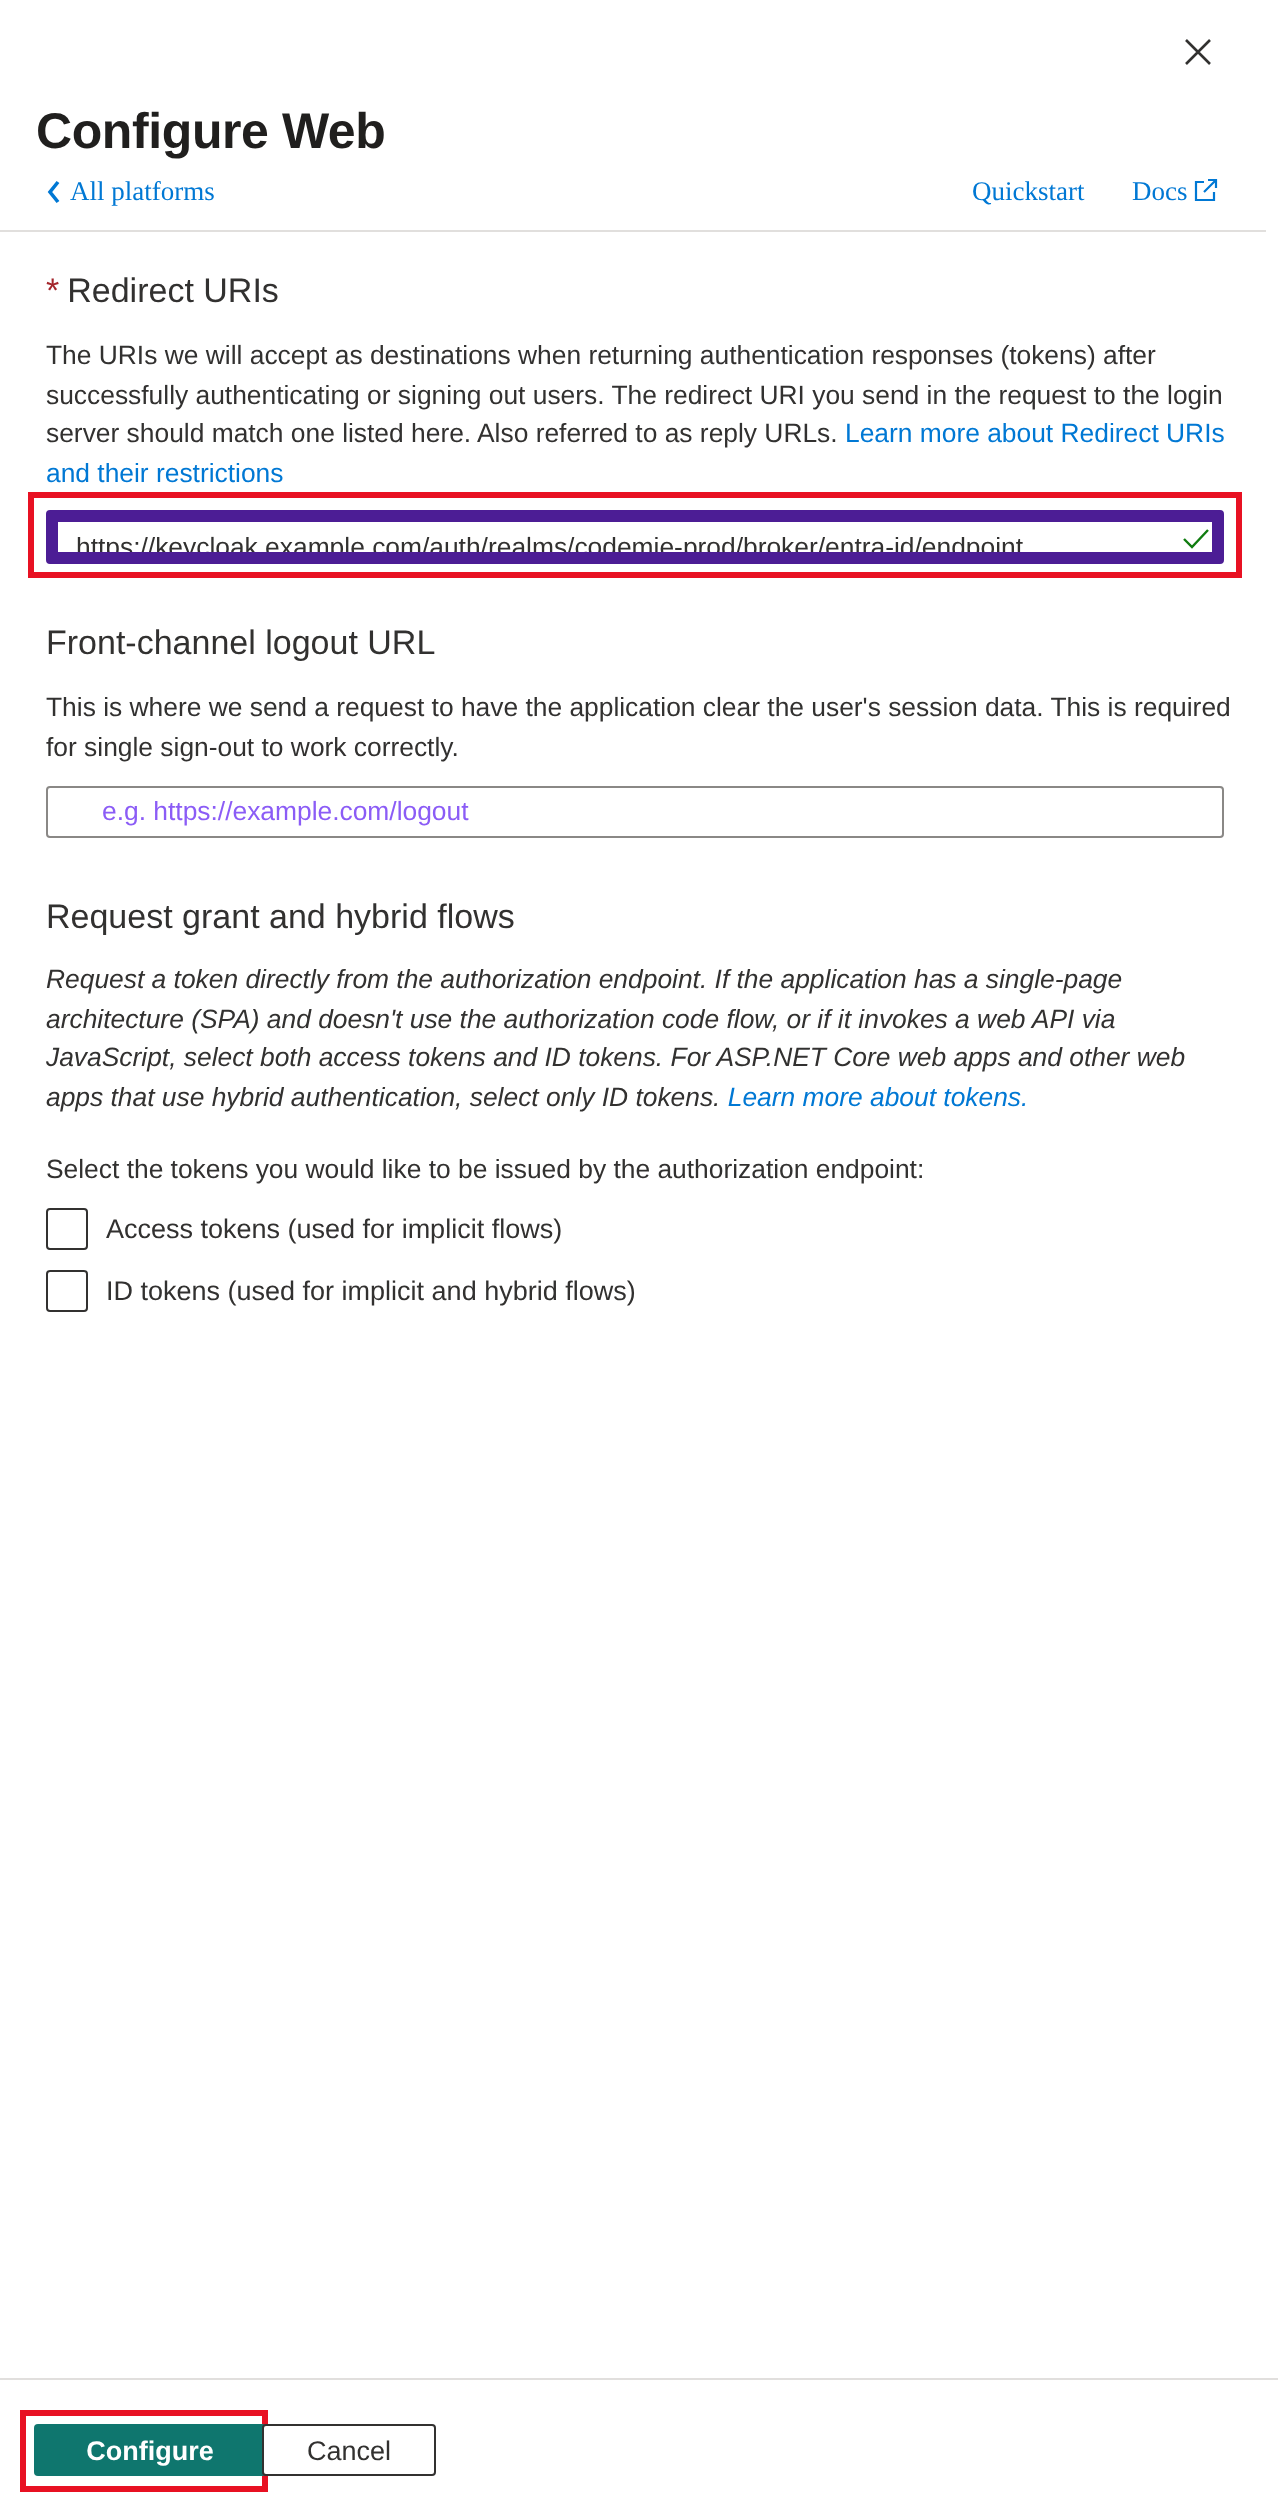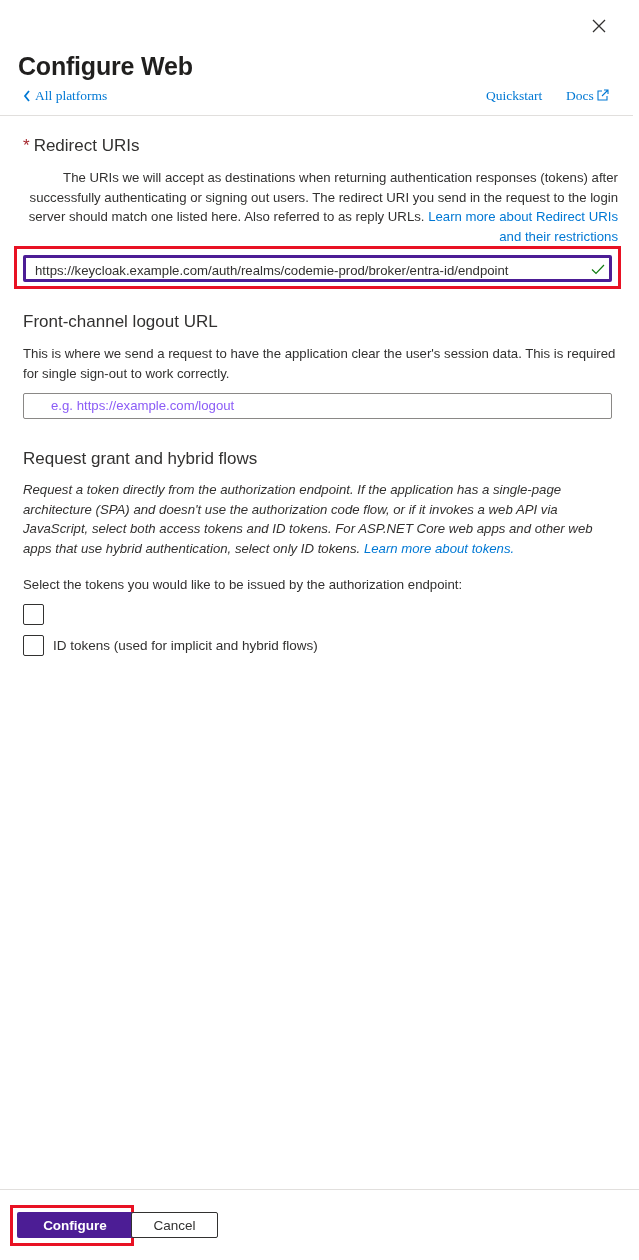--- a/index.html
+++ b/index.html
@@ -13,32 +13,32 @@
     .back-link { position: absolute; left: 23px; top: 2px; font-size: 13.5px; color: #0078d4; display: flex; align-items: center; gap: 4px; cursor: pointer; }
     .quickstart { position: absolute; left: 486px; top: 2px; font-size: 13.5px; color: #0078d4; cursor: pointer; }
     .docs { position: absolute; left: 566px; top: 2px; font-size: 13.5px; color: #0078d4; display: flex; align-items: flex-start; gap: 2px; cursor: pointer; }
 
     .section-title { position: absolute; left: 23px; font-size: 17px; color: #323130; font-weight: 400; }
     .required-star { color: #a4262c; margin-right: 4px; }
     .desc { position: absolute; left: 23px; width: 595px; font-size: 13.2px; line-height: 19.5px; color: #323130; }
     .link { color: #0078d4; cursor: pointer; }
 
     .uri-highlight { position: absolute; left: 14px; top: 246px; width: 607px; height: 43px; border: 3px solid #e81123; }
-    .uri-input { position: absolute; left: 23px; top: 255px; width: 589px; height: 27px; border: 3px solid #4c1d95; border-radius: 2px; padding: 0 30px 0 9px; font-size: 13.2px; line-height: 25px; color: #323130; background: #fff; white-space: nowrap; overflow: hidden; }
+    .uri-input { position: absolute; left: 23px; top: 255px; width: 589px; height: 27px; border: 6px solid #4c1d95; border-radius: 2px; padding: 0 30px 0 9px; font-size: 13.2px; line-height: 25px; color: #323130; background: #fff; white-space: nowrap; overflow: hidden; }
     .check-icon { position: absolute; left: 590px; top: 261px; width: 16px; height: 16px; }
 
     .logout-input { position: absolute; left: 23px; top: 393px; width: 589px; height: 26px; border: 1px solid #8a8886; border-radius: 2px; padding: 0 27px; font-size: 13.2px; line-height: 24px; color: #8b5cf6; background: #fff; }
 
     .cb-row { position: absolute; left: 23px; display: flex; align-items: center; cursor: pointer; }
     .cb-box { width: 21px; height: 21px; border: 1px solid #323130; border-radius: 2px; background: #fff; }
     .cb-label { margin-left: 9px; font-size: 13.5px; color: #323130; }
 
     .footer-line { position: absolute; left: 0; top: 1189px; width: 639px; height: 1px; background: #e1dfdd; }
     .configure-highlight { position: absolute; left: 10px; top: 1205px; width: 124px; height: 41px; border: 3px solid #e81123; }
-    .configure-btn { position: absolute; left: 17px; top: 1212px; width: 116px; height: 26px; background: #4c1d95; color: #fff; font-size: 13.5px; font-weight: 700; border: none; border-radius: 2px; cursor: pointer; font-family: "Liberation Sans", sans-serif; }
+    .configure-btn { position: absolute; left: 17px; top: 1212px; width: 116px; height: 26px; background: #0f766e; color: #fff; font-size: 13.5px; font-weight: 700; border: none; border-radius: 2px; cursor: pointer; font-family: "Liberation Sans", sans-serif; }
     .cancel-btn { position: absolute; left: 131px; top: 1212px; width: 87px; height: 26px; background: #fff; color: #323130; font-size: 13.5px; border: 1px solid #323130; border-radius: 2px; cursor: pointer; font-family: "Liberation Sans", sans-serif; }
   </style>
 </head>
 <body>
 
 <div class="title">Configure Web</div>
 <div class="close-btn">
   <svg width="20" height="20" viewBox="0 0 20 20">
       <path d="M4 4 L16 16 M16 4 L4 16" stroke="#323130" stroke-width="1.3" fill="none"></path>
     </svg>
@@ -57,21 +57,21 @@
     <svg width="14" height="14" viewBox="0 0 14 14">
         <path d="M6 3 H2 V12 H11 V8" stroke="#0078d4" stroke-width="1.1" fill="none"></path>
         <path d="M8 2 H12 V6 M12 2 L6 8" stroke="#0078d4" stroke-width="1.1" fill="none"></path>
       </svg>
   </div>
 </div>
 
 <div class="section-title" style="top:136px;">
   <span class="required-star">*</span><span>Redirect URIs</span>
 </div>
-<div class="desc" style="top:168px;text-align:right;">
+<div class="desc" style="top:168px;">
   <span>The URIs we will accept as destinations when returning authentication responses (tokens) after successfully authenticating or signing out users. The redirect URI you send in the request to the login server should match one listed here. Also referred to as reply URLs. </span><span class="link">Learn more about Redirect URIs and their restrictions</span>
 </div>
 
 <div class="uri-highlight"></div>
 <div class="uri-input">https://keycloak.example.com/auth/realms/codemie-prod/broker/entra-id/endpoint</div>
 <svg class="check-icon" viewBox="0 0 16 16">
     <path d="M2 8.5 L6 12.5 L14 4" stroke="#107c10" stroke-width="1.2" fill="none"></path>
   </svg>
 
 <div class="section-title" style="top:312px;">Front-channel logout URL</div>
@@ -79,20 +79,21 @@
 <div class="logout-input">e.g. https://example.com/logout</div>
 
 <div class="section-title" style="top:449px;">Request grant and hybrid flows</div>
 <div class="desc" style="top:480px;font-style:italic;">
   <span>Request a token directly from the authorization endpoint. If the application has a single-page architecture (SPA) and doesn't use the authorization code flow, or if it invokes a web API via JavaScript, select both access tokens and ID tokens. For ASP.NET Core web apps and other web apps that use hybrid authentication, select only ID tokens. </span><span class="link">Learn more about tokens.</span>
 </div>
 <div class="desc" style="top:575px;">Select the tokens you would like to be issued by the authorization endpoint:</div>
 
 <div class="cb-row" style="top:604px;">
   <div class="cb-box"></div>
+  <span class="cb-label">Access tokens (used for implicit flows)</span>
 </div>
 <div class="cb-row" style="top:635px;">
   <div class="cb-box"></div>
   <span class="cb-label">ID tokens (used for implicit and hybrid flows)</span>
 </div>
 
 <div class="footer-line"></div>
 <div class="configure-highlight"></div>
 <button class="configure-btn">Configure</button>
 <button class="cancel-btn">Cancel</button>

